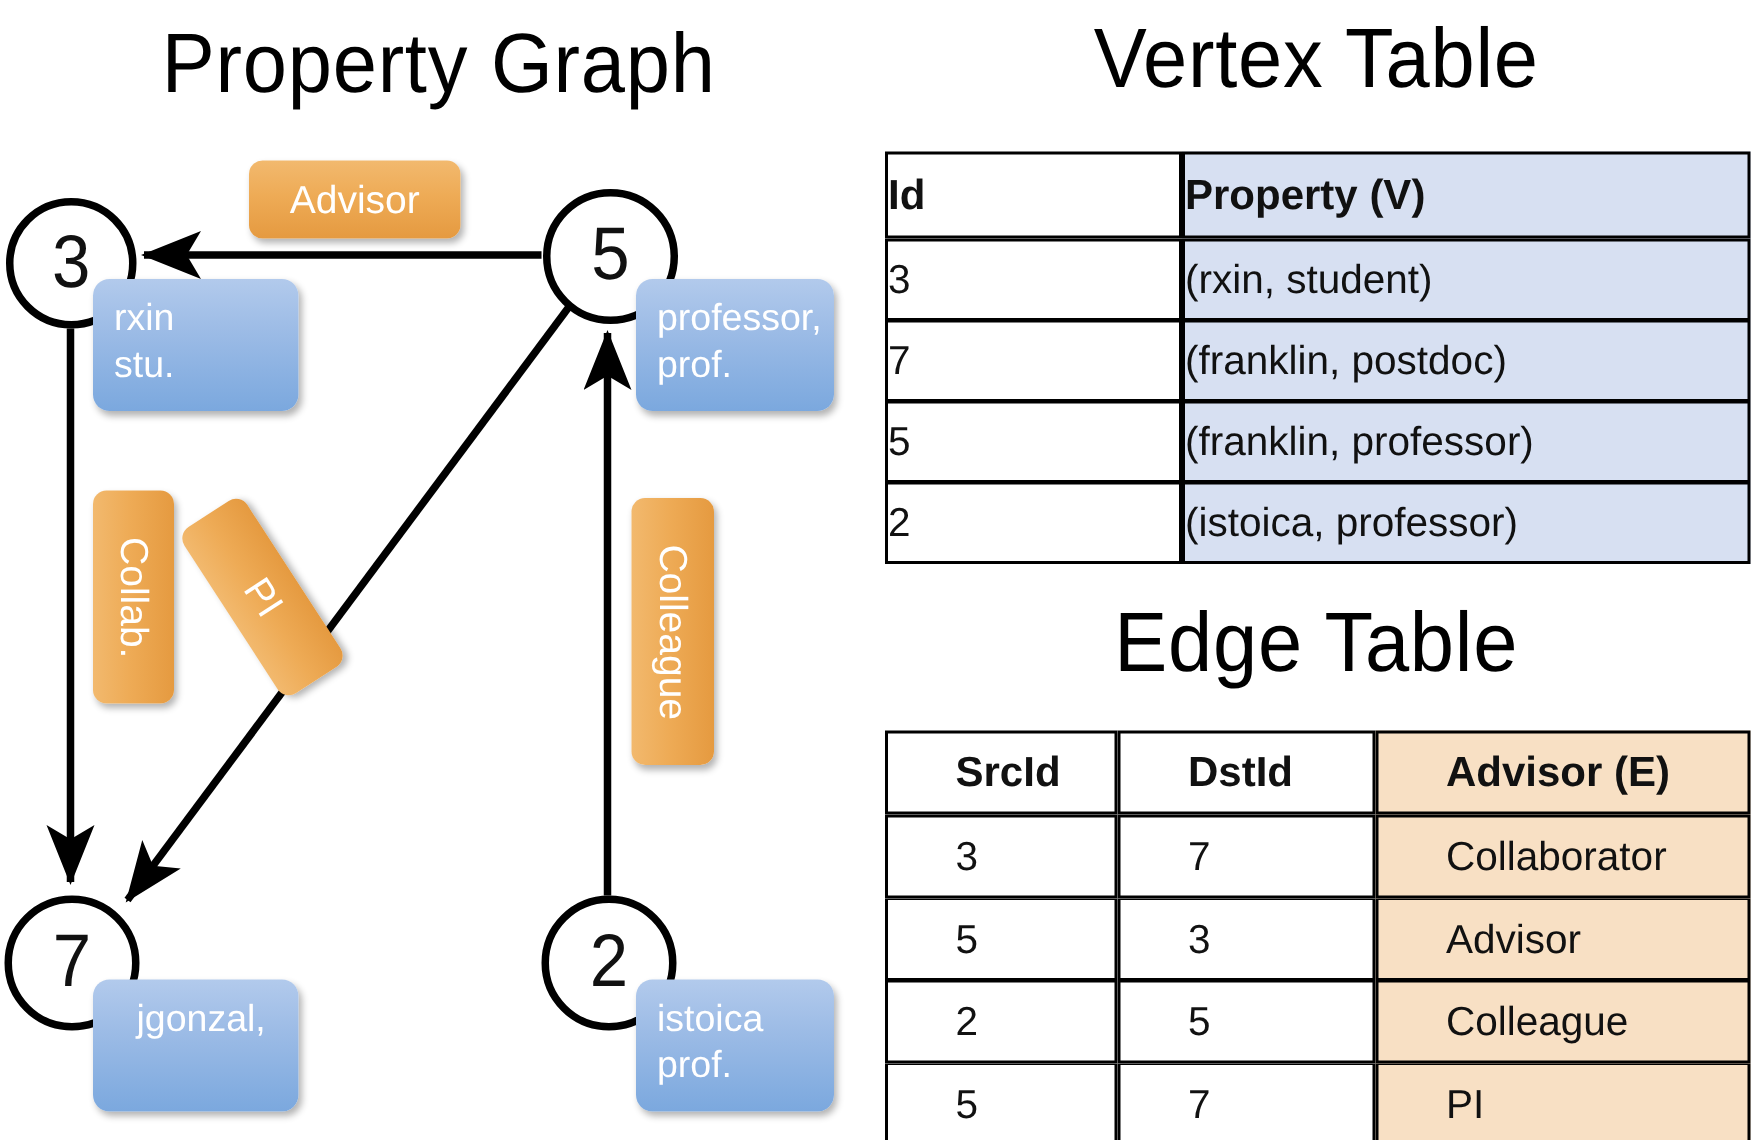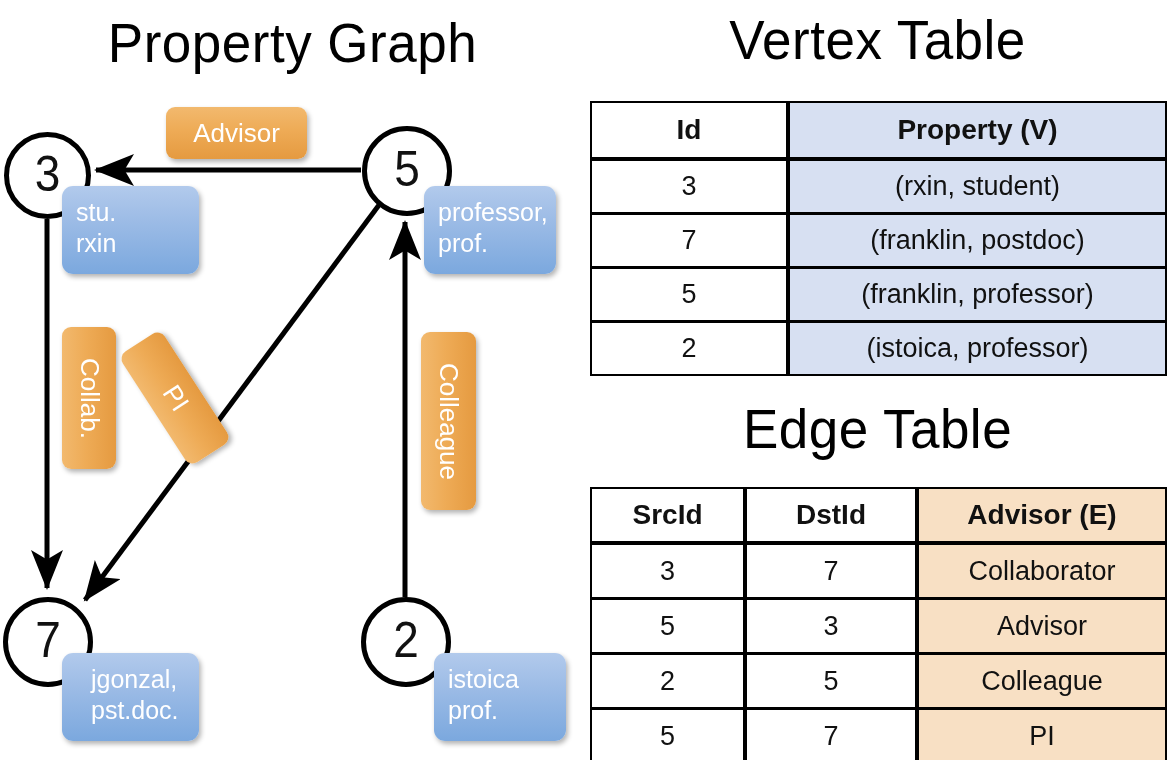--- a/index.html
+++ b/index.html
@@ -98,21 +98,21 @@
 
   
   .data-table {
     position: absolute;
     border-collapse: separate;
     border-spacing: 0;
     font-family: "Liberation Sans", sans-serif;
   }
   .data-table td, .data-table th {
     border: 2px solid #000;
-    text-align: center;
+    text-align: left;
     font-weight: 300;
     font-size: 27px;
     color: #111;
     padding: 0;
     height: 51px;
     vertical-align: middle;
     background: #ffffff;
   }
   .data-table th {
     font-weight: 700;
@@ -129,21 +129,21 @@
   
   #vertex-table { left: 590px; top: 101px; width: 577px; }
   #vertex-table col.c-id   { width: 198px; }
   #vertex-table col.c-prop { width: 379px; }
 
   
   #edge-table { left: 590px; top: 487px; width: 577px; }
   #edge-table col.c-src { width: 155px; }
   #edge-table col.c-dst { width: 172px; }
   #edge-table col.c-ep  { width: 250px; }
-  #edge-table td, #edge-table th { height: 52px; }
+  #edge-table td, #edge-table th { height: 52px; padding-left: 45px; }
 </style>
 </head>
 <body>
 
 <div class="title" id="title-property-graph">Property Graph</div>
 <div class="title" id="title-vertex-table">Vertex Table</div>
 <div class="title" id="title-edge-table">Edge Table</div>
 
 <div id="graph-panel">
 
@@ -178,32 +178,31 @@
     <span class="node-label">5</span>
   </div>
   <div class="node-circle" style="left:3px;  top:597px; width:90px; height:90px;">
     <span class="node-label">7</span>
   </div>
   <div class="node-circle" style="left:361px; top:597px; width:90px; height:90px;">
     <span class="node-label">2</span>
   </div>
 
   <div class="prop-box" style="left:62px; top:186px; width:137px; height:88px;">
+    <span>rxin</span>
     <span>stu.</span>
-    <span>rxin</span>
   </div>
   <div class="prop-box" style="left:424px; top:186px; width:132px; height:88px;">
     <span>professor,</span>
     <span>prof.</span>
   </div>
   <div class="prop-box" style="left:62px; top:653px; width:137px; height:88px;padding-left:29px;">
     <span>jgonzal,</span>
-    <span>pst.doc.</span>
-  </div>
-  <div class="prop-box" style="left:434px; top:653px; width:132px; height:88px;">
+  </div>
+  <div class="prop-box" style="left:424px; top:653px; width:132px; height:88px;">
     <span>istoica</span>
     <span>prof.</span>
   </div>
 
   <div class="edge-chip" style="left:166px; top:107px; width:141px; height:52px;">
     <span>Advisor</span>
   </div>
 
   <div class="edge-chip vertical-left" style="left:62px; top:327px; width:54px; height:142px;">
     <span class="vtext">Collab.</span>

